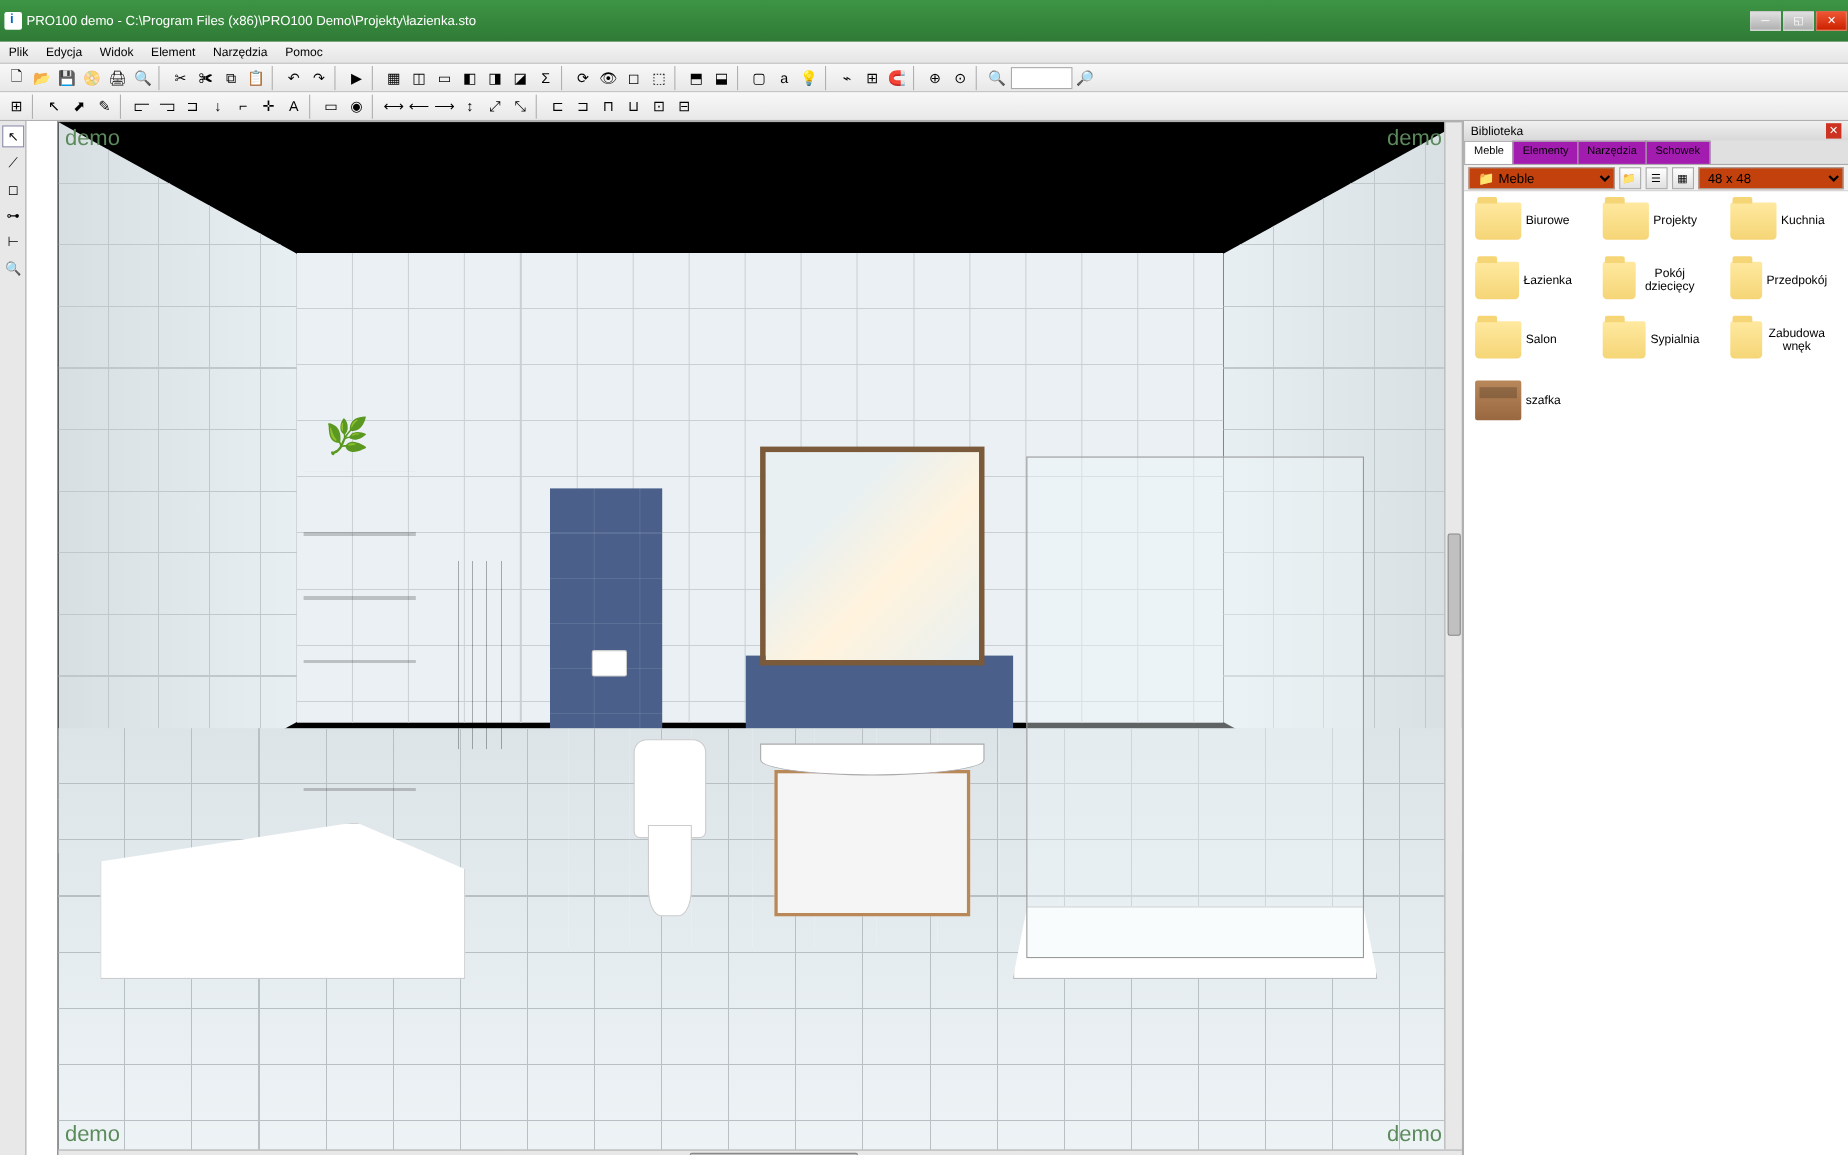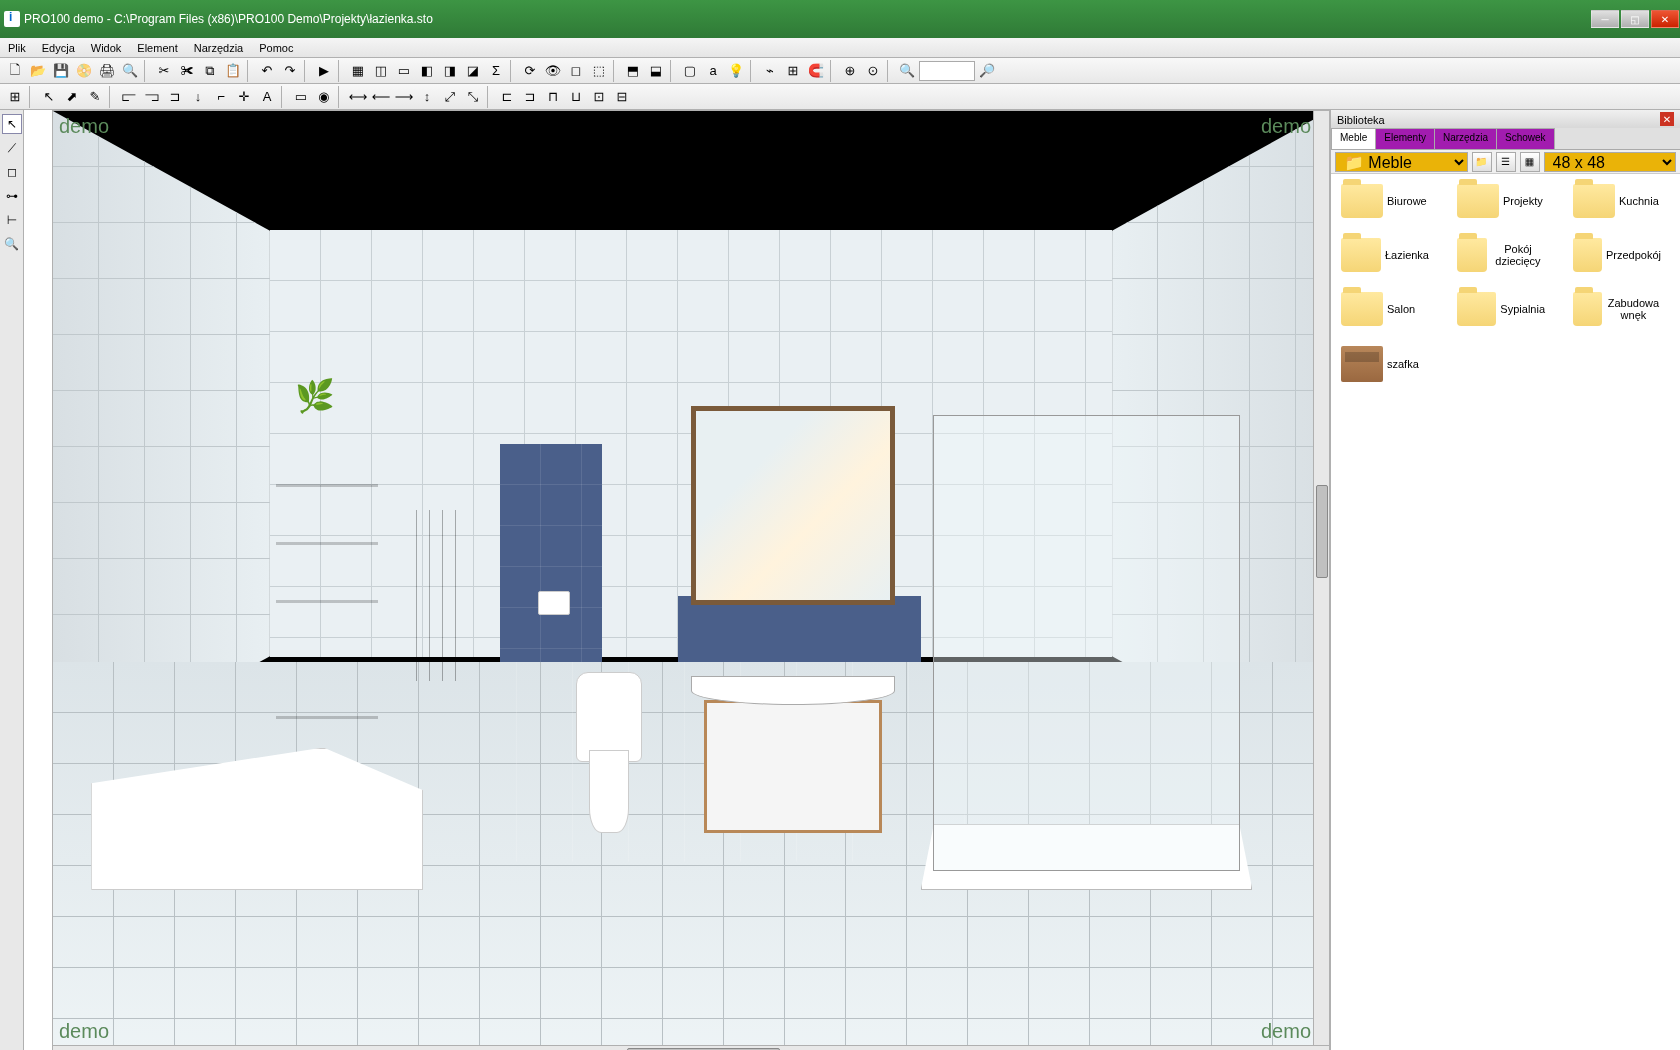--- a/index.html
+++ b/index.html
@@ -106,21 +106,21 @@
 .scroll-thumb-h { position:absolute; top:2px; height:12px; left:45%; width:12%; background:#c0c0c0; border:1px solid #888; border-radius:2px; }
 
 
 .library { width:350px; background:#f0f0f0; border-left:1px solid #b0b0b0; display:flex; flex-direction:column; }
 .lib-title { height:18px; background:linear-gradient(#f0f0f0,#d8d8d8); padding:2px 6px; font-size:11px; display:flex; align-items:flex-end; }
 .lib-title .close-x { margin-left:auto; width:14px; height:14px; background:#cc3322; color:#fff; display:flex; align-items:center; justify-content:center; font-size:10px; cursor:pointer; }
 .lib-tabs { display:flex; height:22px; border-bottom:1px solid #aaa; background:#e0e0e0; font-size:10px; }
 .lib-tab { padding:3px 8px; border:1px solid #aaa; border-bottom:none; margin-right:-1px; background:#a21caf; cursor:pointer; }
 .lib-tab.active { background:#fff; }
 .lib-path { height:24px; display:flex; align-items:center; padding:2px 4px; gap:4px; background:#f0f0f0; border-bottom:1px solid #ccc; }
-.lib-path select { flex:1; height:20px; font-size:16px; border:1px solid #aaa; background:#eab308; padding:0 4px; }
+.lib-path select { flex:1; height:20px; font-size:12px; border:1px solid #aaa; background:#c2410c; padding:0 4px; }
 .lib-path .tb { width:20px; height:20px; border:1px solid #aaa; background:linear-gradient(#fff,#e0e0e0); cursor:pointer; font-size:10px; display:flex; align-items:center; justify-content:center; }
 .lib-thumb-sel { height:20px; font-size:10px; padding:0 4px; border:1px solid #aaa; background:#fff; }
 .lib-items { flex:1; background:#fff; padding:10px; display:flex; flex-wrap:wrap; align-content:flex-start; gap:20px 28px; overflow:auto; }
 .lib-item { width:88px; display:flex; flex-direction:row; align-items:center; gap:4px; cursor:pointer; }
 .folder-icon { width:42px; height:34px; background:linear-gradient(#ffe9a0,#f5d576); border-radius:2px 2px 4px 4px; position:relative; }
 .folder-icon::before { content:""; position:absolute; top:-5px; left:2px; width:18px; height:6px; background:#f5d576; border-radius:2px 2px 0 0; }
 .cab-icon { width:42px; height:36px; background:linear-gradient(#b8875a,#9a6840); border-radius:2px; position:relative; }
 .cab-icon::after { content:""; position:absolute; left:4px; right:4px; top:6px; height:10px; background:rgba(0,0,0,0.2); }
 .lib-label { font-size:11px; text-align:center; }
 

